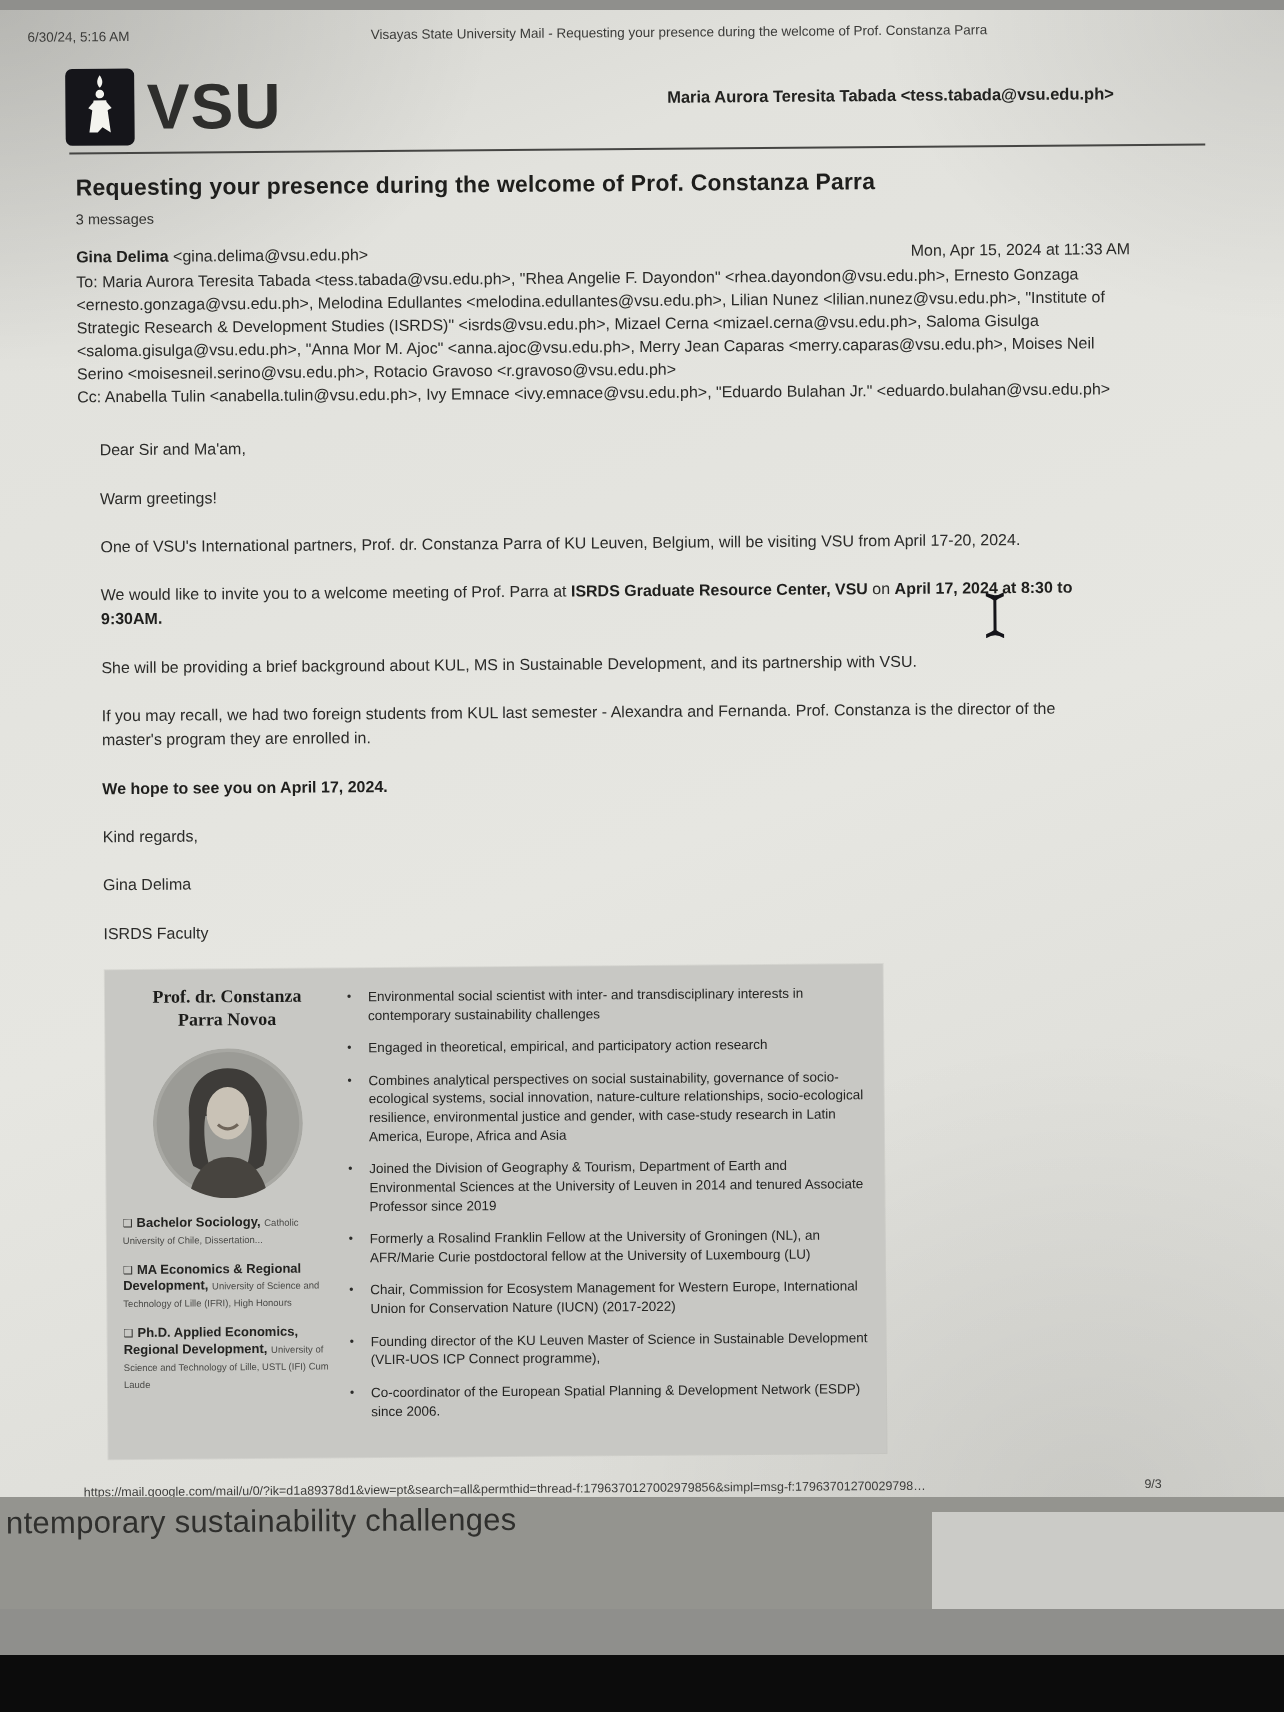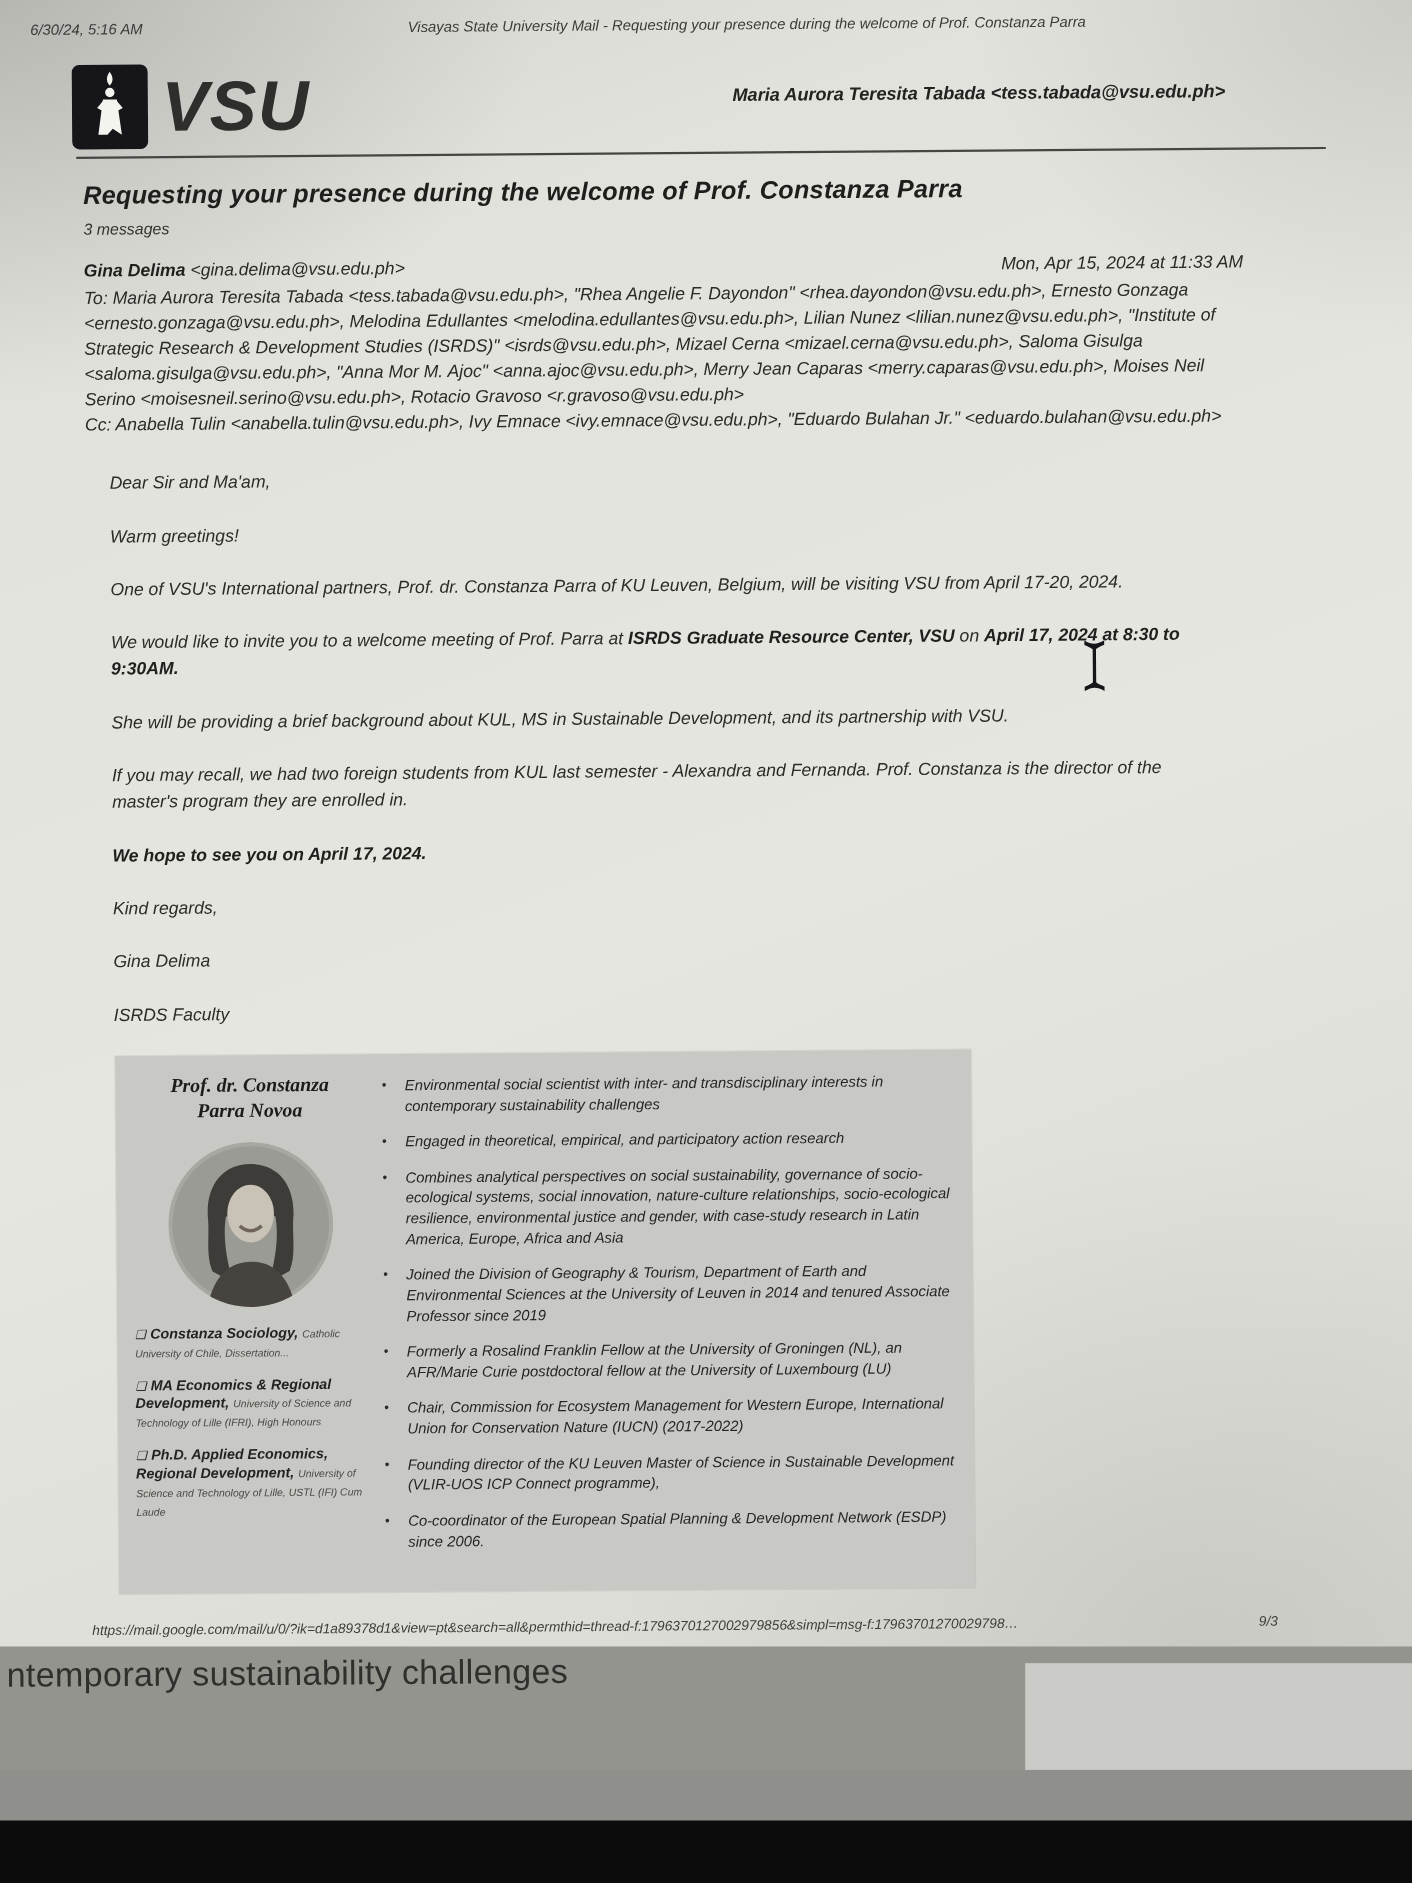--- a/index.html
+++ b/index.html
@@ -4,28 +4,27 @@
 <style>
   * { box-sizing: border-box; }
   html,body { margin:0; padding:0; background:#0b0b0b; }
   #screen {
     position:relative; width:1284px; height:1712px; overflow:hidden;
     background:#8f8f8c;
     font-family:"Liberation Sans", sans-serif;
   }
   
   .page {
-    position:absolute; left:0; top:0; width:1284px; height:1497px;
+    position:absolute; left:0; top:10px; width:1284px; height:1497px;
     background:
       radial-gradient(55% 35% at 0% 0%, rgba(0,0,0,0.14), transparent 70%),
       radial-gradient(45% 30% at 100% 0%, rgba(0,0,0,0.10), transparent 70%),
       radial-gradient(60% 45% at 85% 100%, rgba(0,0,0,0.08), transparent 70%),
       linear-gradient(160deg,#d4d4cf 0%,#e2e2dd 18%,#e6e6e1 55%,#d9d9d4 100%);
     color:#2c2c2a;
-    font-style:italic;
   }
   .tilt { position:absolute; inset:0; transform:rotate(-0.45deg); transform-origin:640px 740px; }
 
   .print-header { display:flex; align-items:flex-start; padding:15px 28px 0 33px; font-size:13.5px; color:#3b3b39; }
   .ph-date { width:160px; }
   .ph-title { flex:1; text-align:center; padding-right:10px; }
   .ph-spacer { width:70px; }
 
   .masthead { display:flex; justify-content:space-between; align-items:flex-start; margin:24px 165px 0 70px; }
   .logo-group { display:flex; align-items:center; gap:12px; }
@@ -150,21 +149,21 @@
               <circle cx="60" cy="60" r="60" fill="#a8a8a3"></circle>
               <circle cx="60" cy="60" r="57" fill="#9b9b96"></circle>
               <path d="M60 16 C38 16 27 34 29 56 C30 68 27 82 32 94 L47 102 C41 82 40 66 42 54 L78 54 C80 66 79 82 73 102 L88 94 C93 82 90 68 91 56 C93 34 82 16 60 16 Z" fill="#3e3c39"></path>
               <ellipse cx="60" cy="52" rx="17" ry="21" fill="#c9c2b6"></ellipse>
               <path d="M52 61 Q60 68 68 61" stroke="#6f655a" stroke-width="2.5" fill="none"></path>
               <path d="M28 120 C33 96 45 87 60 87 C75 87 87 96 92 120 Z" fill="#47443f"></path>
             </svg>
           </div>
           <div class="creds">
             <div class="cred">
-              <span class="cred-check">❑</span><span class="cred-main">Constanza Sociology,</span>
+              <span class="cred-check">❑</span><span class="cred-main">Bachelor Sociology,</span>
               <span class="cred-detail">Catholic University of Chile, Dissertation...</span>
             </div>
             <div class="cred">
               <span class="cred-check">❑</span><span class="cred-main">MA Economics &amp; Regional Development,</span>
               <span class="cred-detail">University of Science and Technology of Lille (IFRI), High Honours</span>
             </div>
             <div class="cred">
               <span class="cred-check">❑</span><span class="cred-main">Ph.D. Applied Economics, Regional Development,</span>
               <span class="cred-detail">University of Science and Technology of Lille, USTL (IFI) Cum Laude</span>
             </div>

